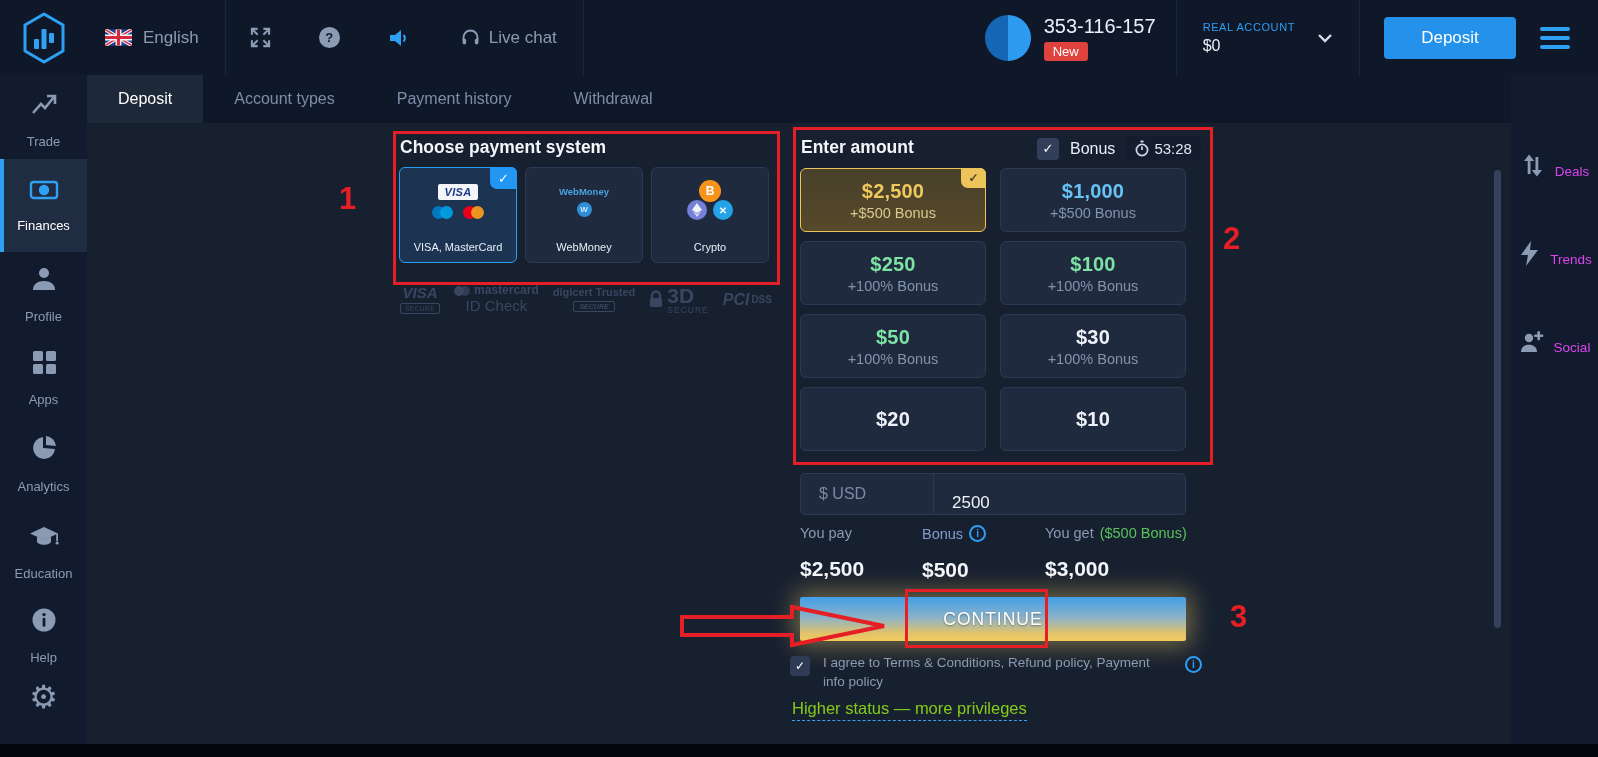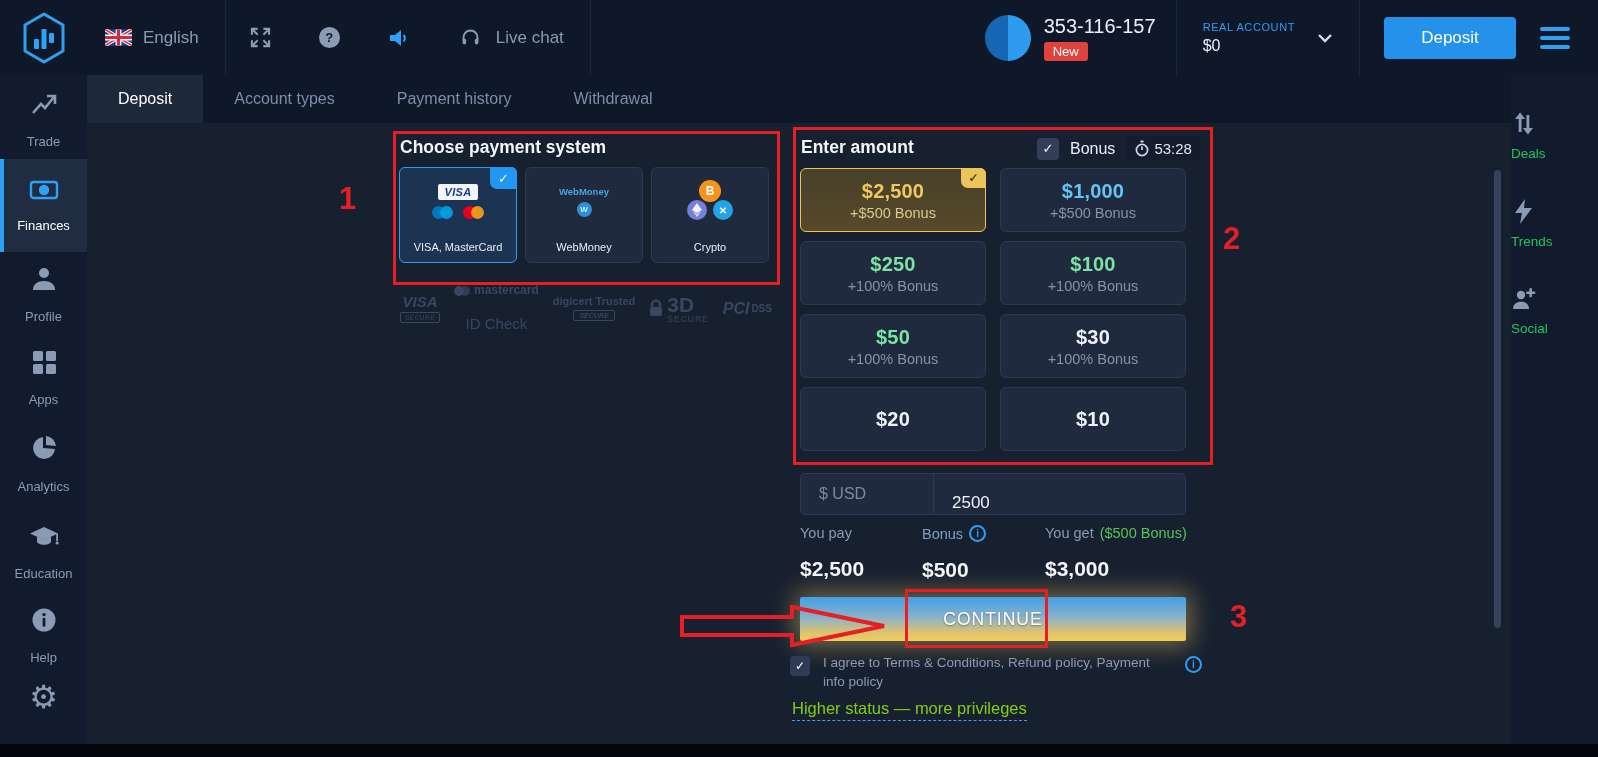--- a/index.html
+++ b/index.html
@@ -8,21 +8,21 @@
 
   
   .topbar { position:absolute; top:0; left:0; width:100%; height:75px; background:#0f1828; display:flex; align-items:center; z-index:30; }
   .logo-box { width:87px; height:75px; display:flex; align-items:center; justify-content:center; }
   .tb-sep { width:1px; height:75px; background:#1c2738; }
   .lang { display:flex; align-items:center; gap:11px; padding:0 26px 0 18px; height:75px; cursor:pointer; }
   .lang-label { color:#8b9bb4; font-size:17px; }
   .tb-icons { display:flex; align-items:center; height:75px; }
   .tb-icon { padding:0 24px; display:flex; align-items:center; color:#8b9bb4; cursor:pointer; }
   .q-circle { width:21px; height:21px; border-radius:50%; background:#8b9bb4; color:#10192b; font-size:13px; font-weight:bold; display:flex; align-items:center; justify-content:center; }
-  .livechat { display:flex; align-items:center; gap:15px; padding:0 26px; color:#8b9bb4; font-size:17px; cursor:pointer; }
+  .livechat { display:flex; align-items:center; gap:8px; padding:0 26px; color:#8b9bb4; font-size:17px; cursor:pointer; }
   .tb-spacer { flex:1; }
   .account { display:flex; align-items:center; gap:13px; padding:0 20px; height:75px; }
   .avatar { width:46px; height:46px; border-radius:50%; background:linear-gradient(90deg,#1566b5 50%, #2d9cf0 50%); }
   .acct-col { display:flex; flex-direction:column; gap:4px; }
   .acct-id { color:#eaf0f8; font-size:20px; }
   .badge-new { align-self:flex-start; background:#e0433d; color:#fff; font-size:13px; padding:2px 9px; border-radius:3px; }
   .acct-select { display:flex; align-items:center; gap:22px; padding:0 26px; height:75px; cursor:pointer; }
   .acct-type { color:#2e9df5; font-size:11px; letter-spacing:.6px; margin-bottom:4px; }
   .acct-bal { color:#eaf0f8; font-size:16px; }
   .deposit-btn { width:132px; height:42px; margin:0 24px; background:#2492ea; border:none; border-radius:4px; color:#fff; font-size:17px; font-family:inherit; cursor:pointer; }
@@ -33,21 +33,21 @@
   .sidebar-left { position:absolute; top:75px; left:0; width:87px; height:682px; background:#121b2d; display:flex; flex-direction:column; padding-top:6px; z-index:20; }
   .sb-item { position:relative; display:flex; flex-direction:column; align-items:center; justify-content:center; gap:17px; color:#8b9bb4; cursor:pointer; }
   .sb-item .sb-label { font-size:13px; }
   .sb-item.active { background:#202c42; color:#fff; }
   .sb-item.active::before { content:""; position:absolute; left:0; top:0; bottom:0; width:4px; background:#2ea1f5; }
   .sb-item.active .sb-icon { color:#2ea1f5; }
   .sb-icon { display:flex; align-items:center; justify-content:center; }
   .gear-glyph { font-size:32px; line-height:1; color:#8b9bb4; }
 
   .sidebar-right { position:absolute; top:75px; right:0; width:87px; height:682px; background:#121b2d; display:flex; flex-direction:column; align-items:center; padding-top:16px; z-index:20; }
-  .sbr-item { display:flex; flex-direction:column; align-items:flex-start; gap:9px; color:#22c55e; height:88px; width:100%; justify-content:center; cursor:pointer; }
+  .sbr-item { display:flex; flex-direction:row; align-items:flex-end; gap:9px; color:#d946ef; height:88px; width:100%; justify-content:center; cursor:pointer; }
   .sbr-item .sb-label { font-size:13.5px; }
 
   
   .tabbar { position:absolute; top:75px; left:87px; right:87px; height:48px; background:#0f1828; display:flex; align-items:stretch; z-index:10; }
   .tab { display:flex; align-items:center; padding:0 31px; font-size:16px; color:#7d8da8; cursor:pointer; }
   .tab.active { background:#1d2838; color:#fff; }
 
   
   .main { position:absolute; top:123px; left:87px; right:87px; bottom:0; background:#17202f; z-index:5; }
   .abs { position:absolute; }
@@ -74,21 +74,21 @@
   .coin-btc { width:22px; height:22px; left:15px; top:0; background:#f7931a; font-size:12px; }
   .coin-eth { width:20px; height:20px; left:3px; top:20px; background:#7580d8; }
   .coin-xrp { width:20px; height:20px; left:29px; top:20px; background:#25a3e8; font-size:10px; }
 
   
   .sec-row { left:313px; top:161px; width:372px; display:flex; align-items:center; justify-content:space-between; color:#3a4660; }
   .sec-badge { display:flex; flex-direction:column; align-items:center; line-height:1.1; }
   .sec-b1 .l1 { font-weight:bold; font-style:italic; font-size:15px; }
   .sec-b1 .l2 { font-size:6.5px; border:1px solid #3a4660; padding:1px 4px; border-radius:2px; margin-top:2px; letter-spacing:.5px; }
   .sec-b2 .top { display:flex; align-items:center; gap:4px; font-size:12px; font-weight:bold; }
-  .sec-b2 .l2 { font-size:15px; margin-top:19px; }
+  .sec-b2 .l2 { font-size:15px; margin-top:1px; }
   .sec-circles { display:flex; }
   .sec-circles i { width:10px; height:10px; border-radius:50%; background:#3a4660; }
   .sec-circles i + i { margin-left:-4px; opacity:.75; }
   .sec-b3 .l1 { font-size:11px; font-weight:bold; }
   .sec-b3 .l2 { font-size:7px; border:1px solid #3a4660; padding:1px 5px; border-radius:2px; margin-top:2px; font-style:italic; font-weight:bold; }
   .sec-b4 { flex-direction:row !important; gap:4px; align-items:center; }
   .sec-b4 .l1 { font-size:21px; font-weight:bold; }
   .sec-b4 .l2 { font-size:8.5px; letter-spacing:1px; }
   .sec-b4 .stack { display:flex; flex-direction:column; align-items:flex-start; line-height:1; }
   .sec-b5 .l1 { font-size:16px; font-weight:bold; font-style:italic; }

